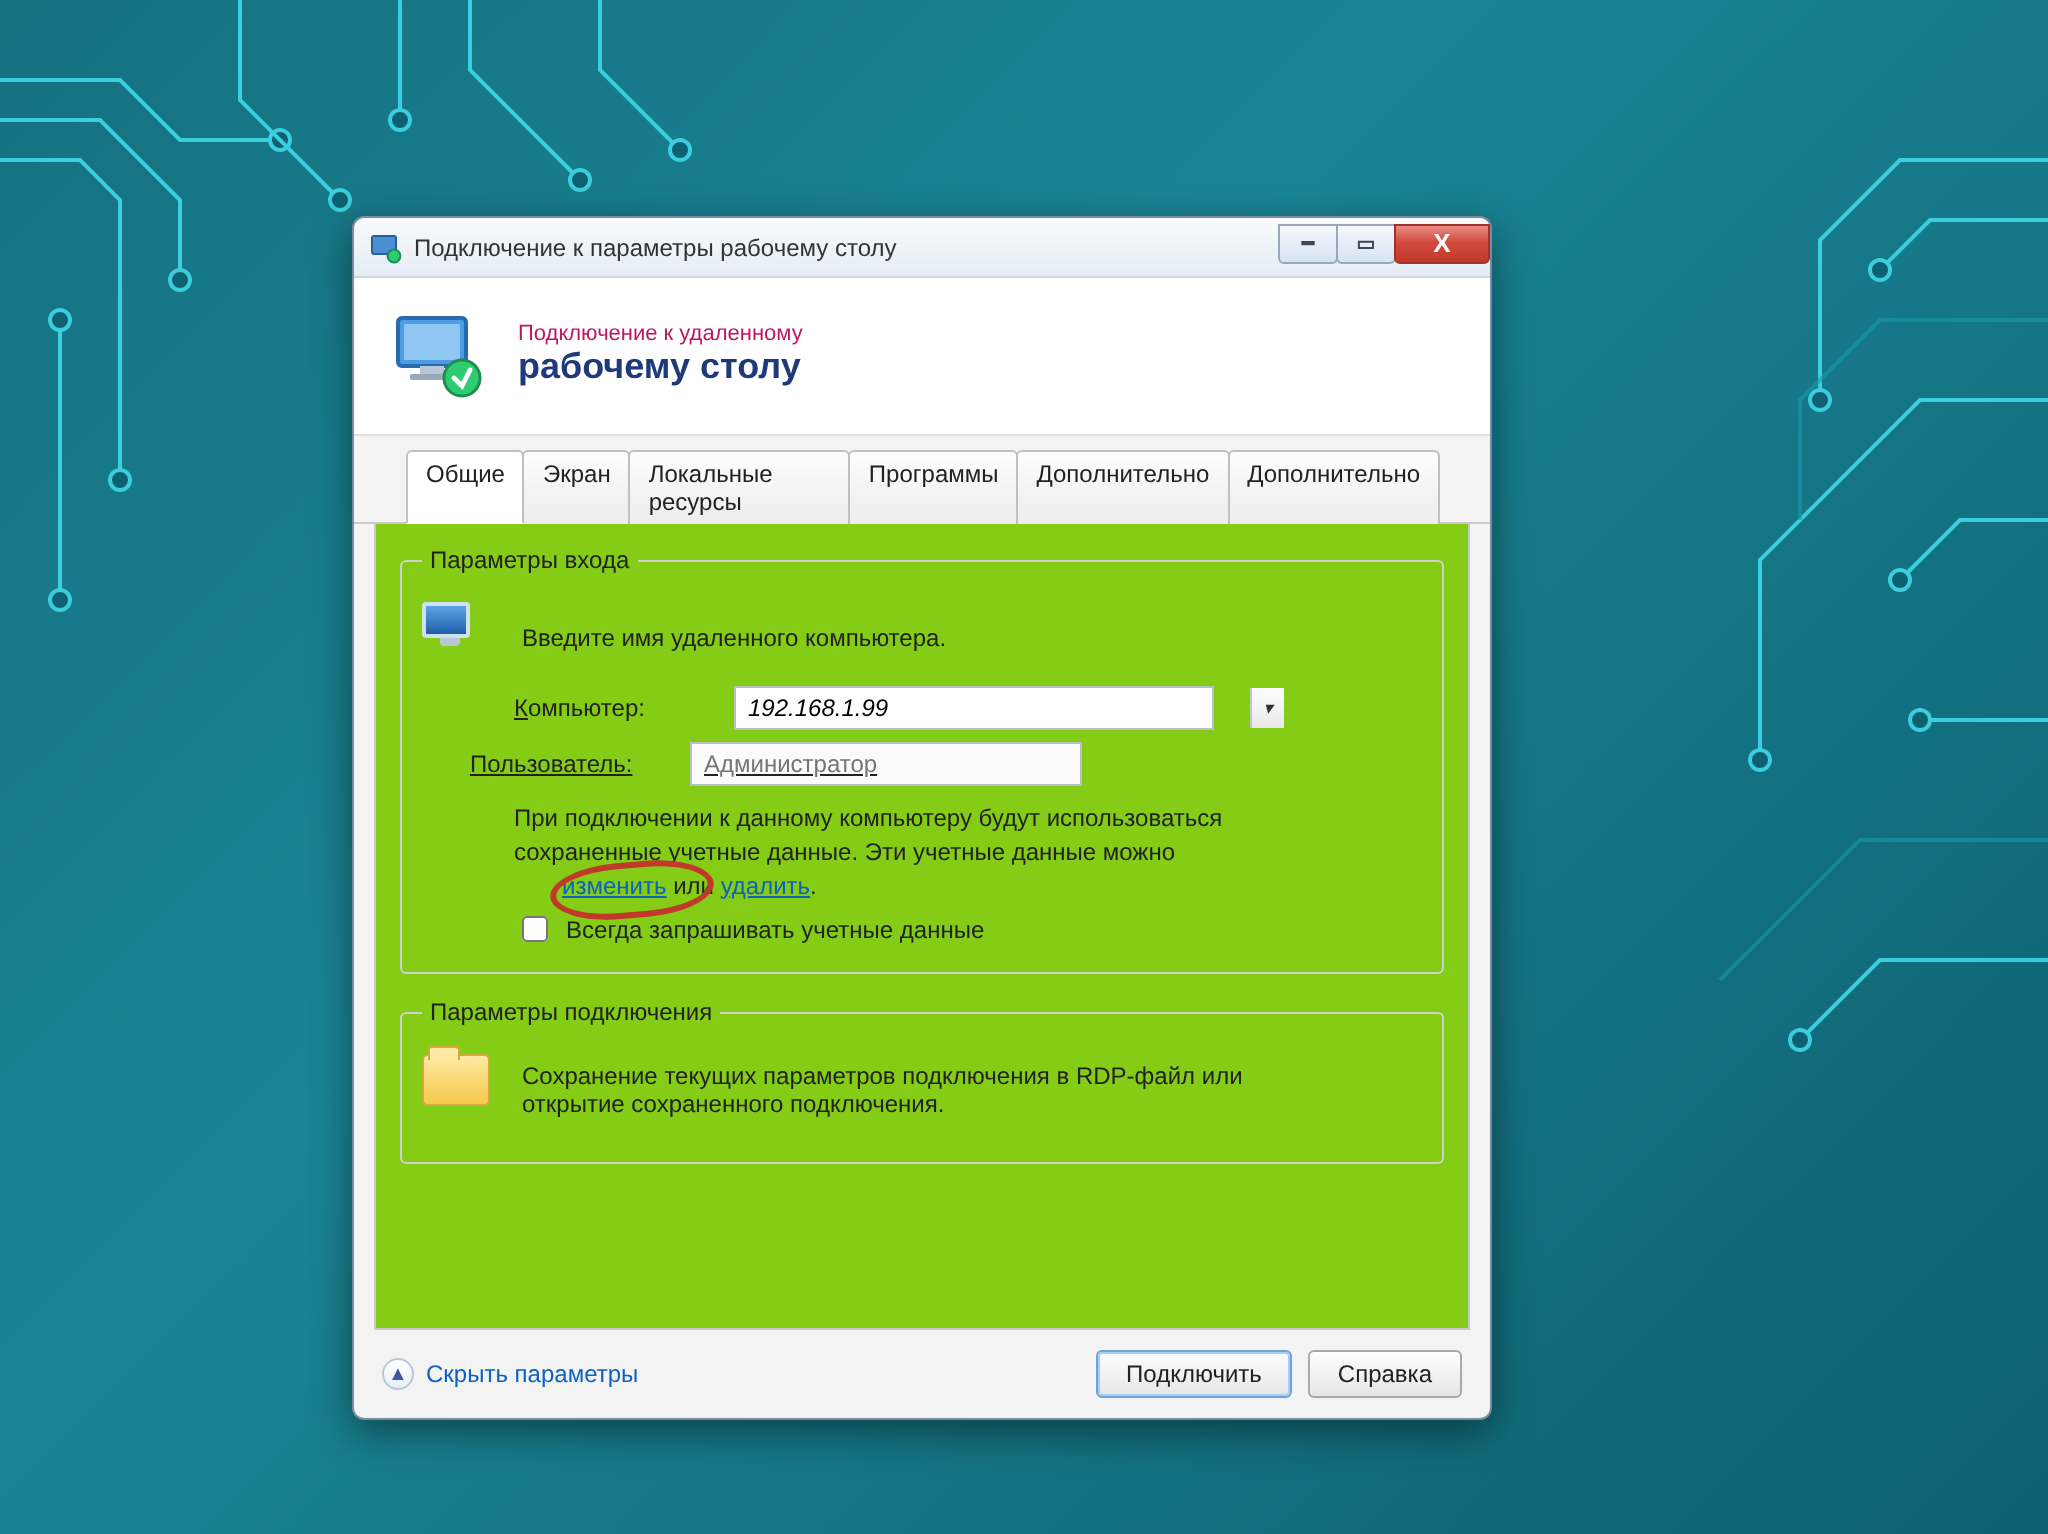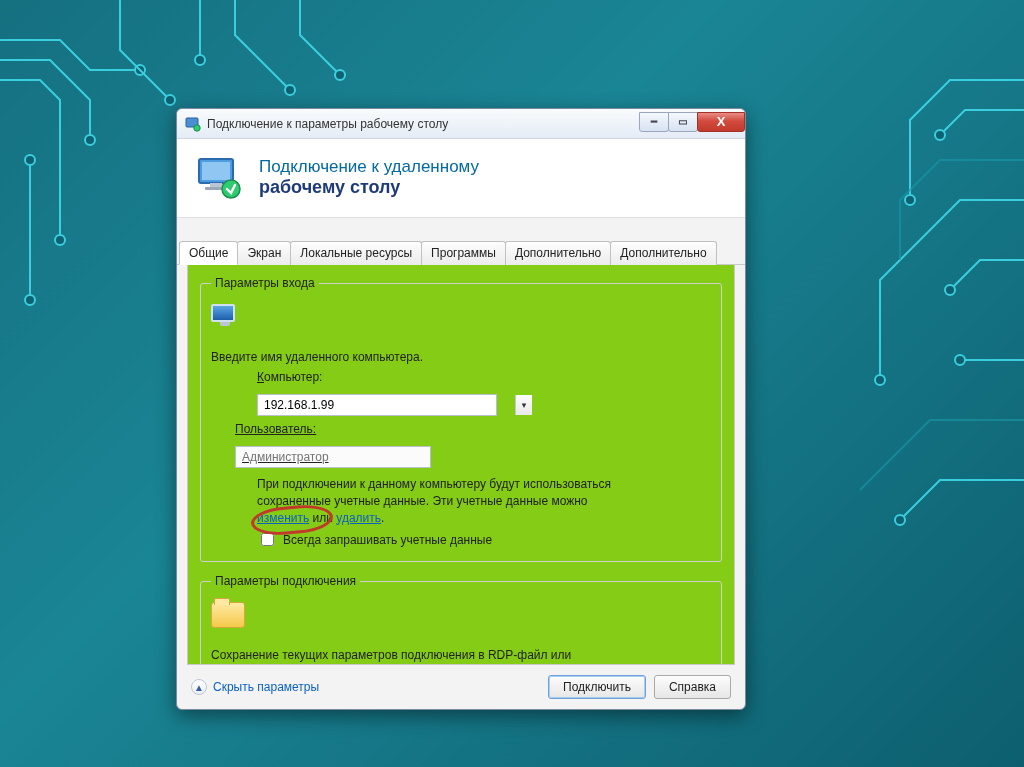--- a/index.html
+++ b/index.html
@@ -53,28 +53,28 @@
   .winbtn.min, .winbtn.max { font-weight: bold; }
 
   
   .header {
     background: #fff;
     padding: 14px 18px 16px 18px;
     display: flex; align-items: center; gap: 16px;
     border-bottom: 1px solid #dfdfdf;
   }
   .header-icon { width: 48px; height: 48px; flex: none; }
-  .header-text .line1 { color: #0369a1; font-size: 17px; }
+  .header-text .line1 { color: #be185d; font-size: 11px; }
   .header-text .line2 { color: #1f3a7a; font-size: 18px; font-weight: 600; }
 
   
   .tabstrip {
     display: flex;
-    padding: 0 2px;
-    margin-top: 22px;
+    padding: 0 26px;
+    margin-top: 6px;
     font-size: 12px;
     border-bottom: 1px solid #c9c9c9;
     position: relative;
     z-index: 2;
   }
   .tab {
     padding: 4px 9px;
     background: linear-gradient(#fdfdfd, #ececec);
     border: 1px solid #c0c0c0;
     border-bottom: none;
@@ -104,50 +104,51 @@
   }
 
   fieldset {
     border: 1px solid #d0d0d0;
     border-radius: 3px;
     padding: 8px 10px 12px 10px;
     margin: 0 0 12px 0;
   }
   legend { font-size: 12px; padding: 0 4px; color: #222; }
 
-  .row { display: flex; align-items: flex-start; gap: 10px; margin: 6px 0; flex-direction: column; }
+  .row { display: flex; align-items: center; gap: 10px; margin: 6px 0; }
   .row .lbl { width: 100px; }
   .row .lbl .ul { text-decoration: underline; }
 
   .field-icon { width: 36px; height: 36px; flex: none; margin-right: 4px; }
 
   .combo, .txt {
     height: 22px;
     border: 1px solid #b8c0cc;
     background: #fff;
     font: inherit;
     padding: 2px 6px;
   }
   .combo { width: 240px; background-image: linear-gradient(#fff,#fff); }
-  .combo-wrap { position: relative; width: 276px; }
+  .combo-wrap { position: relative; width: 276px; font-style: italic; }
   .combo-btn {
     position: absolute; right: 1px; top: 1px; width: 17px; height: 20px;
     background: linear-gradient(#fdfdfd,#e9e9e9);
     border-left: 1px solid #c6c6c6;
     display: flex; align-items: center; justify-content: center;
     font-size: 9px; color: #333;
     cursor: pointer;
   }
   .txt { width: 196px; color: #888; background: #fbfbfb; }
 
   .para { margin: 8px 0 4px 46px; line-height: 1.4; max-width: 380px; }
   .link { color: #0b61c4; text-decoration: underline; cursor: pointer; }
   .circle-mark {
     position: relative;
     display: inline-block;
+    margin-left: 24px;
   }
   .circle-mark::after {
     content: "";
     position: absolute;
     left: -6px; top: -4px;
     width: 76px; height: 22px;
     border: 3px solid #c0392b;
     border-radius: 50% / 60%;
     transform: rotate(-5deg);
     pointer-events: none;

